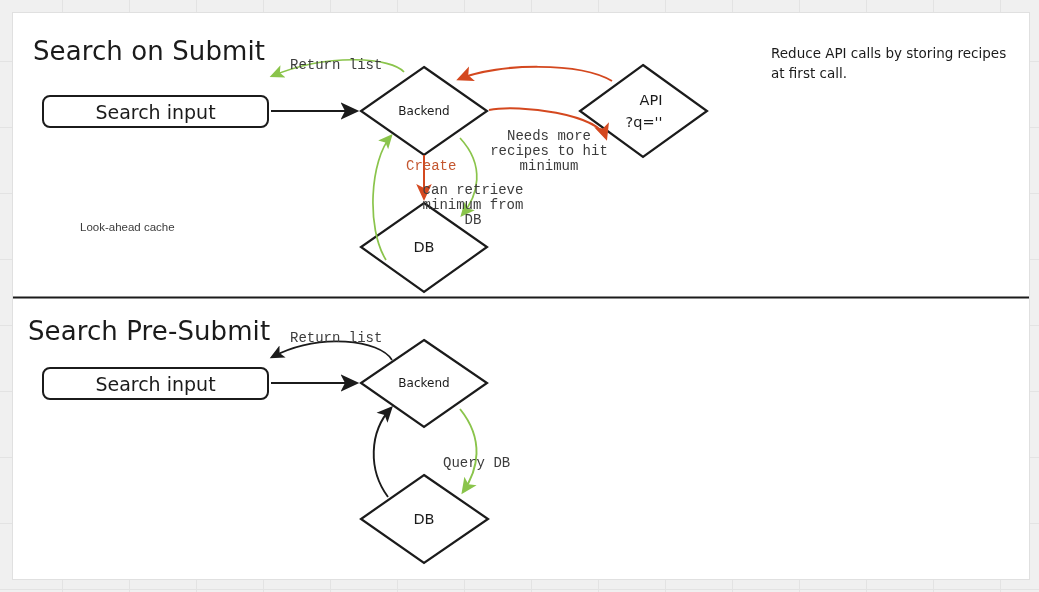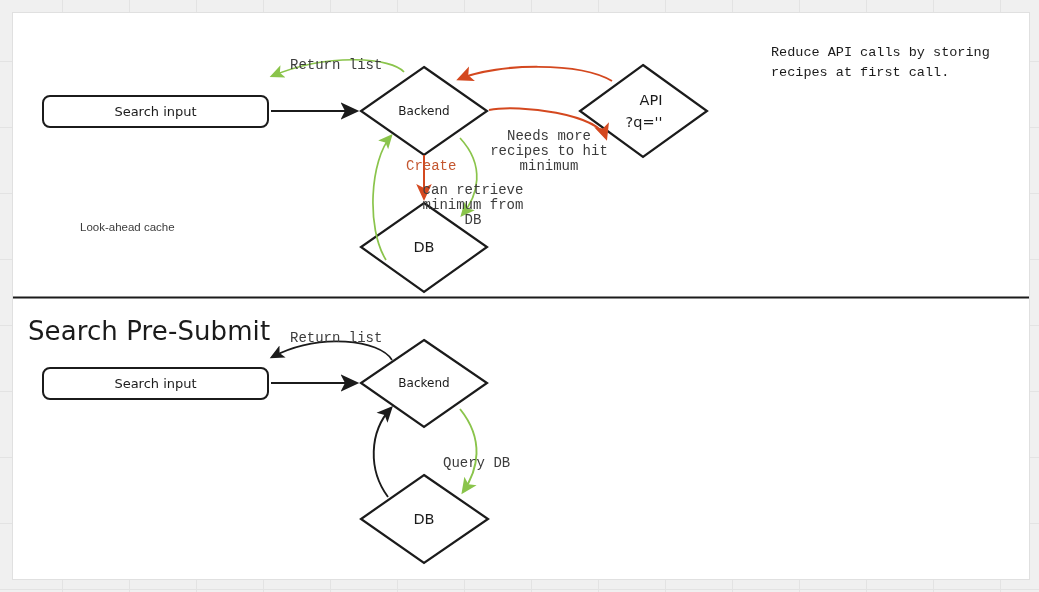--- a/index.html
+++ b/index.html
@@ -64,21 +64,21 @@
     position: absolute;
     width: 227px;
     height: 33px;
     border: 2px solid #1b1b1b;
     border-radius: 8px;
     background: #ffffff;
     box-sizing: border-box;
     display: flex;
     align-items: center;
     justify-content: center;
-    font-size: 13px;
+    font-size: 19px;
     color: #1b1b1b;
     font-family: "DejaVu Sans", sans-serif;
   }
   #search-input-top { left: 42px; top: 95px; }
   #search-input-bottom { left: 42px; top: 367px; }
 
   .note-text {
     position: absolute;
     font-size: 11.5px;
     color: #3c3c3c;
@@ -88,21 +88,21 @@
   #lookahead-note { left: 80px; top: 221px; }
 
   .callout {
     position: absolute;
     font-size: 13.5px;
     line-height: 20px;
     color: #1b1b1b;
     font-family: "DejaVu Sans", sans-serif;
     width: 240px;
   }
-  #reduce-api-note { left: 771px; top: 43px; font-family: Liberation Mono, monospace; }
+  #reduce-api-note { left: 771px; top: 43px; }
 
   .edge-label {
     position: absolute;
     font-size: 14px;
     color: #3c3c3c;
     font-family: Liberation Mono, monospace;
     white-space: nowrap;
     text-align: center;
   }
   .edge-label.multiline { white-space: normal; width: 120px; line-height: 15px; margin-top: 16px; }
@@ -179,20 +179,21 @@
 
     <line x1="271" y1="383" x2="356" y2="383" stroke="#1b1b1b" stroke-width="2.2" marker-end="url(#arrow-black)"></line>
 
     <path d="M392,360 C380,340 320,332 272,357" fill="none" stroke="#1b1b1b" stroke-width="1.7" marker-end="url(#arrow-black)"></path>
 
     <path d="M460,409 C485,440 478,470 463,492" fill="none" stroke="#8ac44b" stroke-width="1.9" marker-end="url(#arrow-green)"></path>
 
     <path d="M388,497 C368,470 369,432 391,408" fill="none" stroke="#1b1b1b" stroke-width="1.9" marker-end="url(#arrow-black)"></path>
   </svg>
 
+  <div class="section-title" id="title-search-on-submit">Search on Submit</div>
 
   <div class="search-box" id="search-input-top">
     <span>Search input</span>
   </div>
 
   <div class="note-text" id="lookahead-note">Look-ahead cache</div>
 
   <div class="callout" id="reduce-api-note">Reduce API calls by storing recipes at first call.</div>
 
   <div class="node-label" id="label-backend-top">Backend</div>

